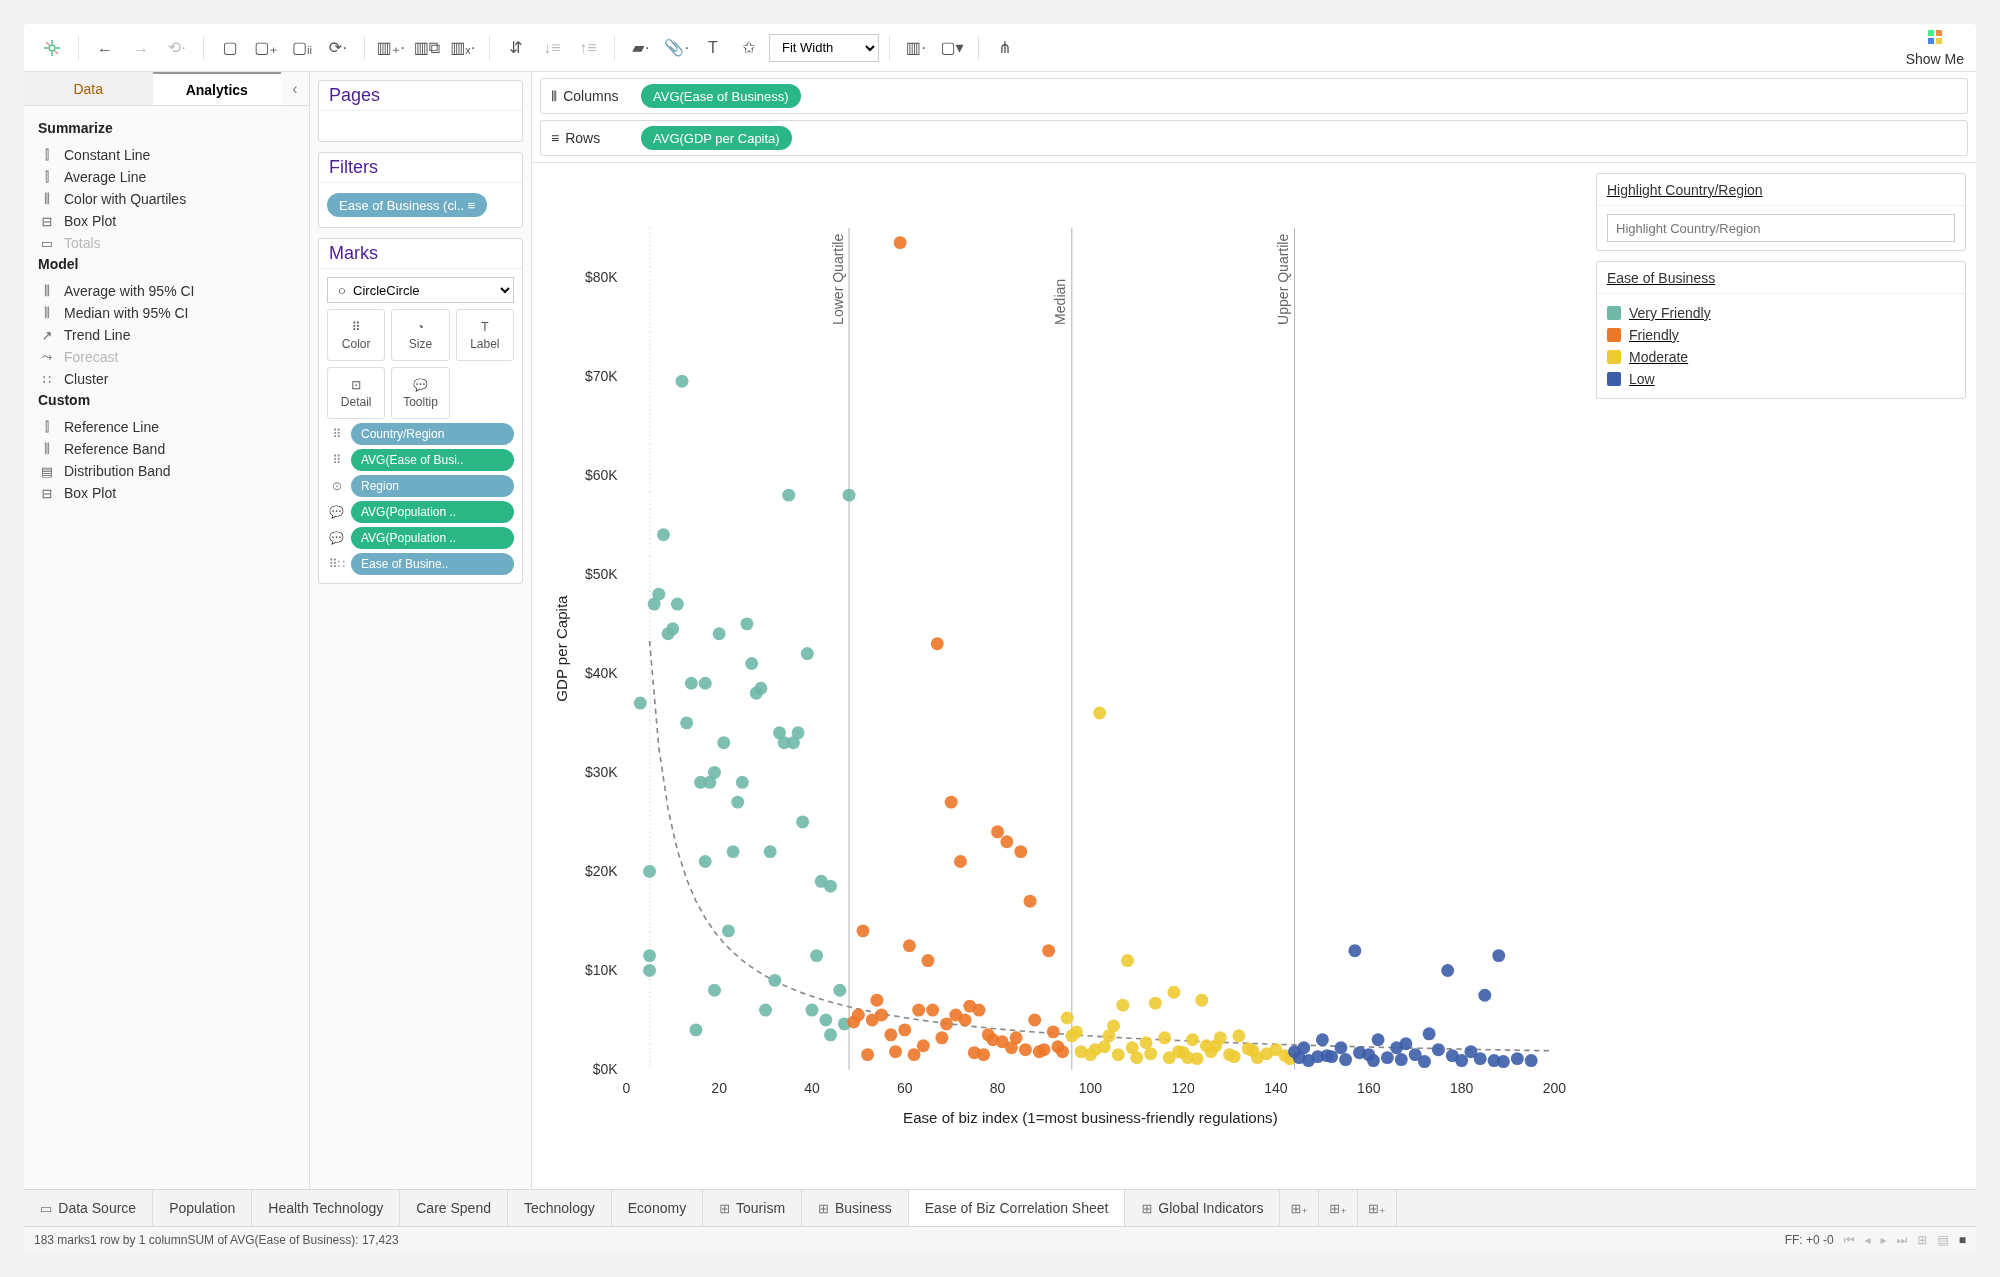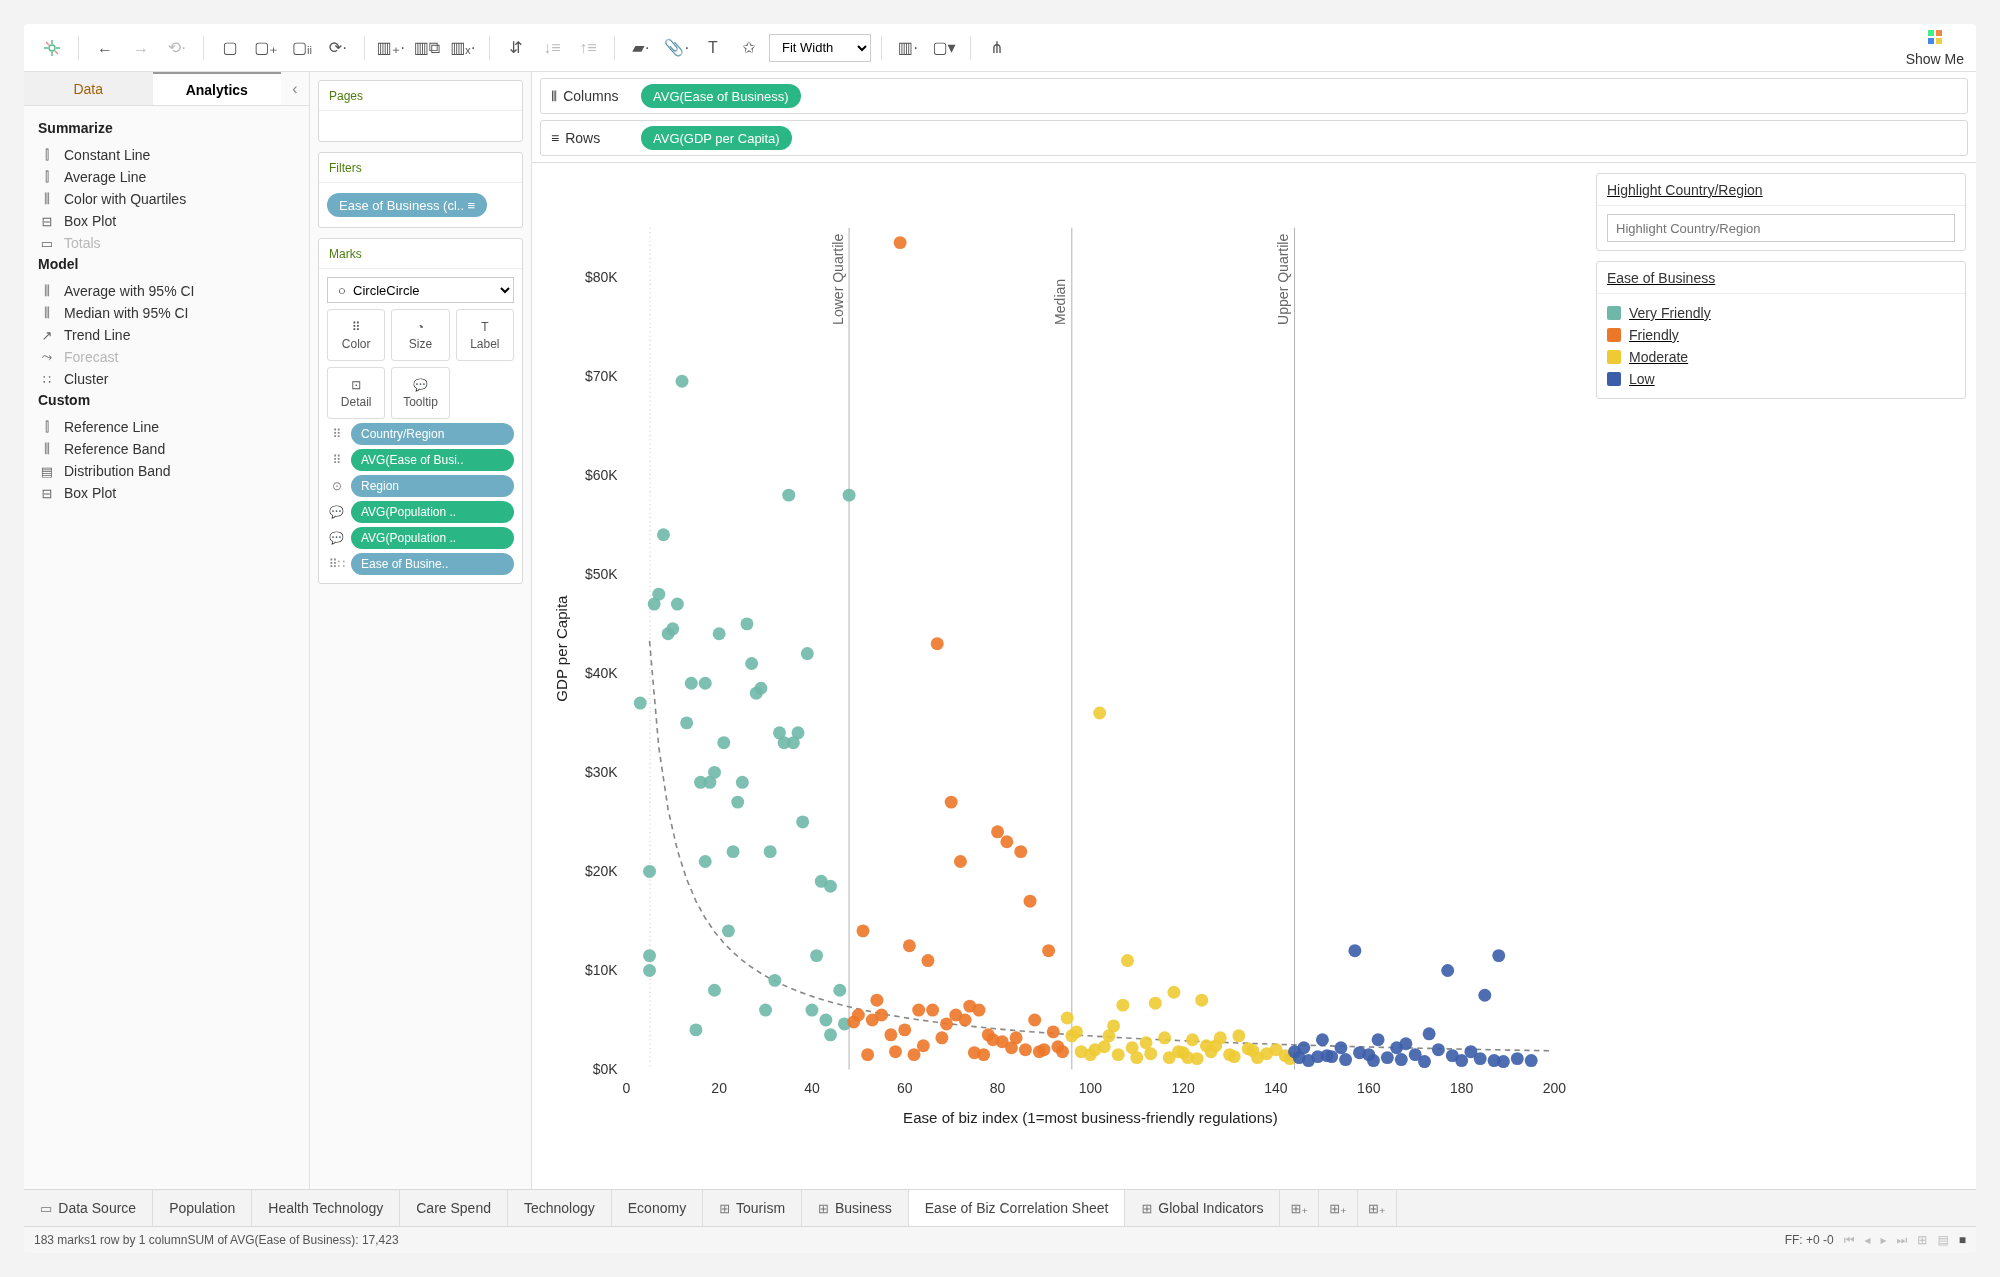--- a/index.html
+++ b/index.html
@@ -1,36 +1,36 @@
 <!DOCTYPE html>
 <html><head>
 <meta charset="utf-8">
 <style>
 * { box-sizing: border-box; margin: 0; padding: 0; font-family: -apple-system, "Segoe UI", Arial, sans-serif; }
 body { background: #f3f3f3; width: 2000px; height: 1277px; padding: 24px; }
 .app { background: #fff; width: 100%; height: 100%; display: flex; flex-direction: column; border-radius: 4px; overflow: hidden; }
 .toolbar { height: 48px; border-bottom: 1px solid #e0e0e0; display: flex; align-items: center; padding: 0 12px; gap: 4px; }
 .tb-btn { width: 32px; height: 32px; display: inline-flex; align-items: center; justify-content: center; color: #555; font-size: 16px; border-radius: 3px; }
 .tb-sep { width: 1px; height: 24px; background: #e0e0e0; margin: 0 6px; }
-.fit-sel { height: 28px; border: 1px solid #ccc; padding: 0 20px 0 8px; font-size: 13px; background: #fff; min-width: 100px; }
+.fit-sel { height: 28px; border: 1px solid #ccc; padding: 0 28px 0 8px; font-size: 13px; background: #fff; min-width: 100px; }
 .showme { margin-left: auto; display: flex; align-items: center; gap: 6px; color: #333; font-size: 14px; flex-direction: column; }
 .main { flex: 1; display: flex; overflow: hidden; }
 .leftcol { width: 286px; border-right: 1px solid #e0e0e0; display: flex; flex-direction: column; background: #fafafa; }
 .lc-tabs { height: 34px; display: flex; border-bottom: 1px solid #e0e0e0; align-items: stretch; }
 .lc-tab { flex: 1; display: flex; align-items: center; justify-content: center; font-size: 14px; color: #a16207; background: #f0f0f0; }
 .lc-tab.active { background: #fff; color: #000; font-weight: 600; border-top: 2px solid #999; }
 .lc-collapse { width: 28px; display: flex; align-items: center; justify-content: center; color: #888; }
 .lc-body { padding: 12px 14px; overflow: auto; }
 .lc-section-h { font-size: 14px; font-weight: 700; color: #222; margin: 2px 0 8px; }
 .lc-item { display: flex; align-items: center; gap: 8px; padding: 3px 0; font-size: 14px; color: #333; }
 .lc-item.disabled { color: #b8b8b8; }
 .lc-icon { width: 18px; text-align: center; color: #666; font-size: 13px; }
 .midcol { width: 222px; border-right: 1px solid #e0e0e0; display: flex; flex-direction: column; gap: 10px; padding: 8px 8px 0; background: #fafafa; }
 .card { border: 1px solid #d9d9d9; border-radius: 3px; background: #fff; }
-.card-h { height: 30px; display: flex; align-items: center; padding: 0 10px; font-size: 12px; color: #4d7c0f; border-bottom: 1px solid #eee; }
+.card-h { height: 30px; display: flex; align-items: center; padding: 0 10px; font-size: 18px; color: #4c1d95; border-bottom: 1px solid #eee; }
 .card-body { padding: 8px; }
 .pill { display: inline-flex; align-items: center; height: 24px; border-radius: 12px; background: #6eadc3; color: #fff; font-size: 13px; padding: 0 12px; margin: 2px 0; max-width: 100%; }
 .pill.green { background: #2bb686; }
 .pill .ellipsis { overflow: hidden; text-overflow: ellipsis; white-space: nowrap; }
 .marks-sel { width: 100%; height: 26px; border: 1px solid #ccc; background: #fff; font-size: 13px; padding: 0 6px; }
 .mark-grid { display: grid; grid-template-columns: repeat(3, 1fr); gap: 6px; margin-top: 6px; }
 .mark-cell { height: 52px; border: 1px solid #ddd; border-radius: 3px; display: flex; flex-direction: column; align-items: center; justify-content: center; gap: 3px; font-size: 12px; color: #555; }
 .mark-grid.two { grid-template-columns: repeat(3, 1fr); }
 .mark-row { display: flex; align-items: center; gap: 4px; margin-top: 4px; }
 .mark-pill-icon { width: 20px; text-align: center; color: #888; font-size: 12px; }

